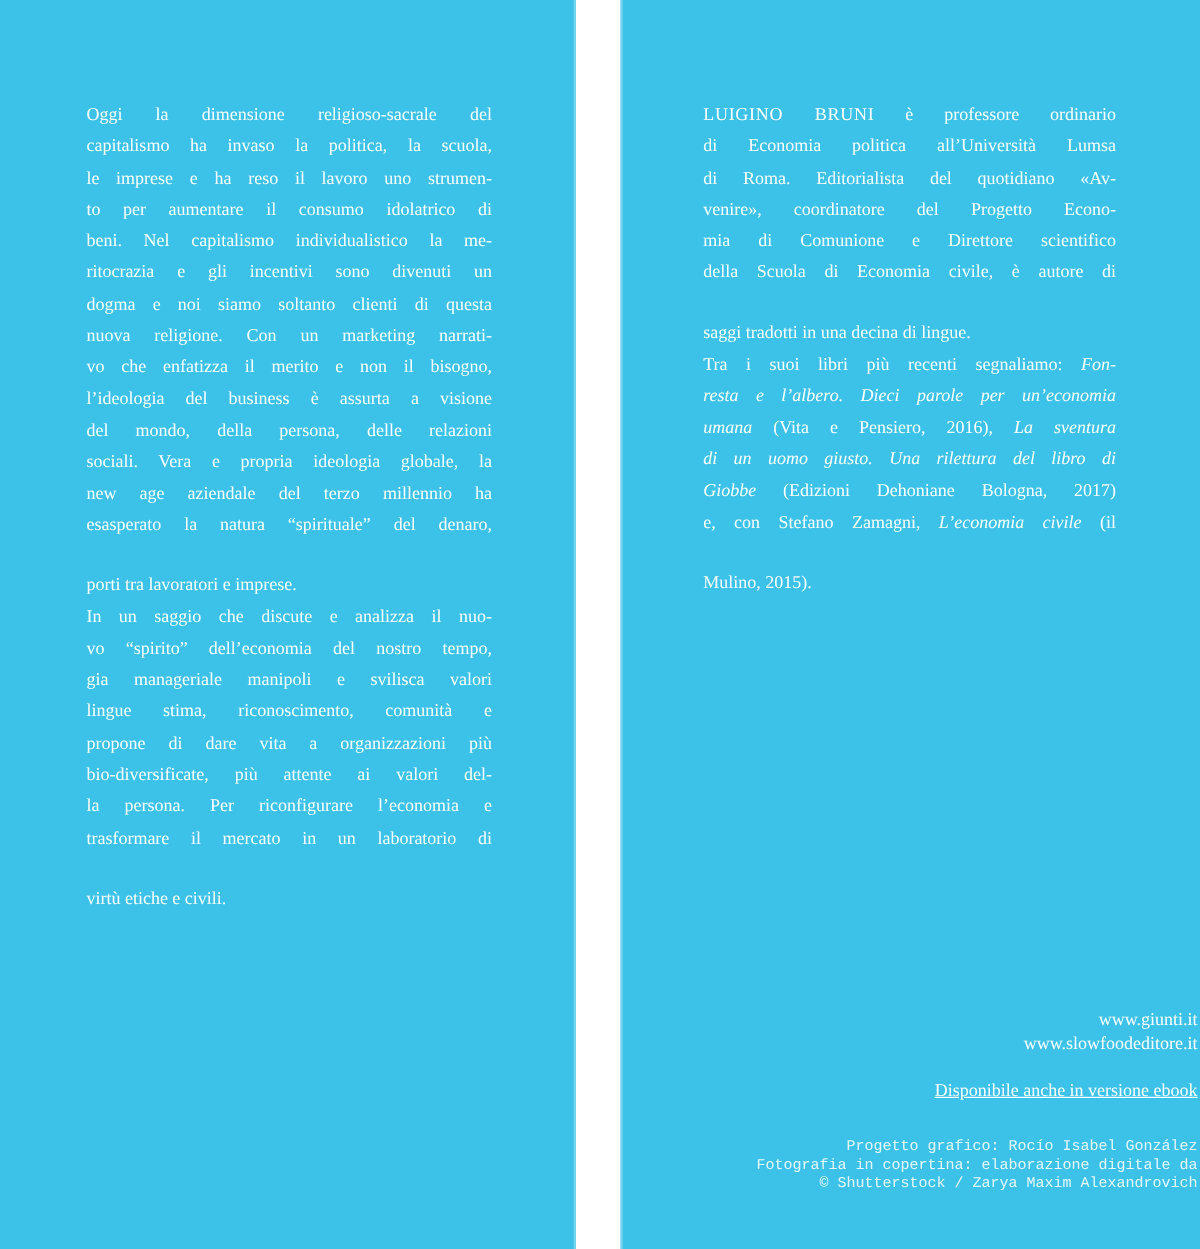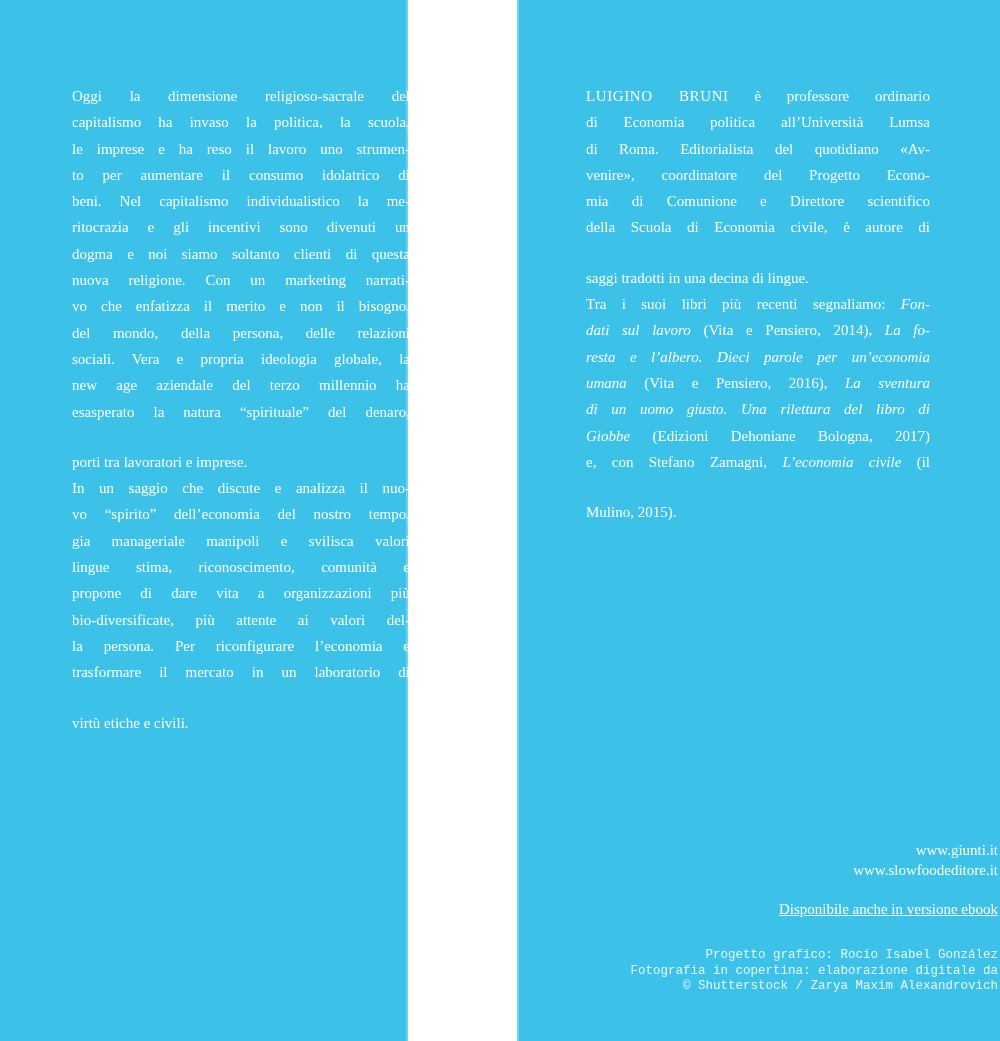--- a/index.html
+++ b/index.html
@@ -12,21 +12,21 @@
     position: relative;
     width: 1000px; height: 1041px;
     background: #ffffff;
     overflow: hidden;
   }
   .flap {
     position: absolute;
     top: 0; height: 1041px;
     background: var(--panel, #3cc2e9);
   }
-  .flap-left  { left: 0;    width: 408px; box-shadow: inset -2px 0 0 rgba(255,255,255,0.28); }
+  .flap-left  { left: 0;    width: 480px; box-shadow: inset -2px 0 0 rgba(255,255,255,0.28); }
   .flap-right { left: 517px; width: 536px; box-shadow: inset  2px 0 0 rgba(255,255,255,0.28); }
 
   .flap-text {
     position: absolute;
     color: #ffffff;
     font-size: 15px;
     line-height: 26.3px;
   }
   .left-text  { left: 72px; top: 83px; width: 338px; }
   .right-text { left: 69px; top: 83px; width: 344px; }
@@ -65,20 +65,21 @@
     <div class="flap-text left-text">
         <div class="line"><span>Oggi la dimensione religioso-sacrale del</span></div>
         <div class="line"><span>capitalismo ha invaso la politica, la scuola,</span></div>
         <div class="line"><span>le imprese e ha reso il lavoro uno strumen-</span></div>
         <div class="line"><span>to per aumentare il consumo idolatrico di</span></div>
         <div class="line"><span>beni. Nel capitalismo individualistico la me-</span></div>
         <div class="line"><span>ritocrazia e gli incentivi sono divenuti un</span></div>
         <div class="line"><span>dogma e noi siamo soltanto clienti di questa</span></div>
         <div class="line"><span>nuova religione. Con un marketing narrati-</span></div>
         <div class="line"><span>vo che enfatizza il merito e non il bisogno,</span></div>
+        <div class="line"><span>l’ideologia del business è assurta a visione</span></div>
         <div class="line"><span>del mondo, della persona, delle relazioni</span></div>
         <div class="line"><span>sociali. Vera e propria ideologia globale, la</span></div>
         <div class="line"><span>new age aziendale del terzo millennio ha</span></div>
         <div class="line"><span>esasperato la natura “spirituale” del denaro,</span></div>
         <div class="line end"><span>porti tra lavoratori e imprese.</span></div>
         <div class="line"><span>In un saggio che discute e analizza il nuo-</span></div>
         <div class="line"><span>vo “spirito” dell’economia del nostro tempo,</span></div>
         <div class="line"><span>gia manageriale manipoli e svilisca valori</span></div>
         <div class="line"><span>lingue stima, riconoscimento, comunità e</span></div>
         <div class="line"><span>propone di dare vita a organizzazioni più</span></div>
@@ -92,21 +93,20 @@
   <div class="flap flap-right">
     <div class="flap-text right-text">
         <div class="line"><span class="caps">LUIGINO BRUNI</span><span> è professore ordinario</span></div>
         <div class="line"><span>di Economia politica all’Università Lumsa</span></div>
         <div class="line"><span>di Roma. Editorialista del quotidiano «Av-</span></div>
         <div class="line"><span>venire», coordinatore del Progetto Econo-</span></div>
         <div class="line"><span>mia di Comunione e Direttore scientifico</span></div>
         <div class="line"><span>della Scuola di Economia civile, è autore di</span></div>
         <div class="line end"><span>saggi tradotti in una decina di lingue.</span></div>
         <div class="line"><span>Tra i suoi libri più recenti segnaliamo: </span><span class="it">Fon-</span></div>
-        <div class="line"><span class="it">dati sul lavoro</span><span> (Vita e Pensiero, 2014), </span><span class="it">La fo-</span></div>
         <div class="line"><span class="it">resta e l’albero. Dieci parole per un’economia</span></div>
         <div class="line"><span class="it">umana</span><span> (Vita e Pensiero, 2016), </span><span class="it">La sventura</span></div>
         <div class="line"><span class="it">di un uomo giusto. Una rilettura del libro di</span></div>
         <div class="line"><span class="it">Giobbe</span><span> (Edizioni Dehoniane Bologna, 2017)</span></div>
         <div class="line"><span>e, con Stefano Zamagni, </span><span class="it">L’economia civile</span><span> (il</span></div>
         <div class="line end"><span>Mulino, 2015).</span></div>
       </div>
 
     <div class="bottom-block websites">
         <div>www.giunti.it</div>

